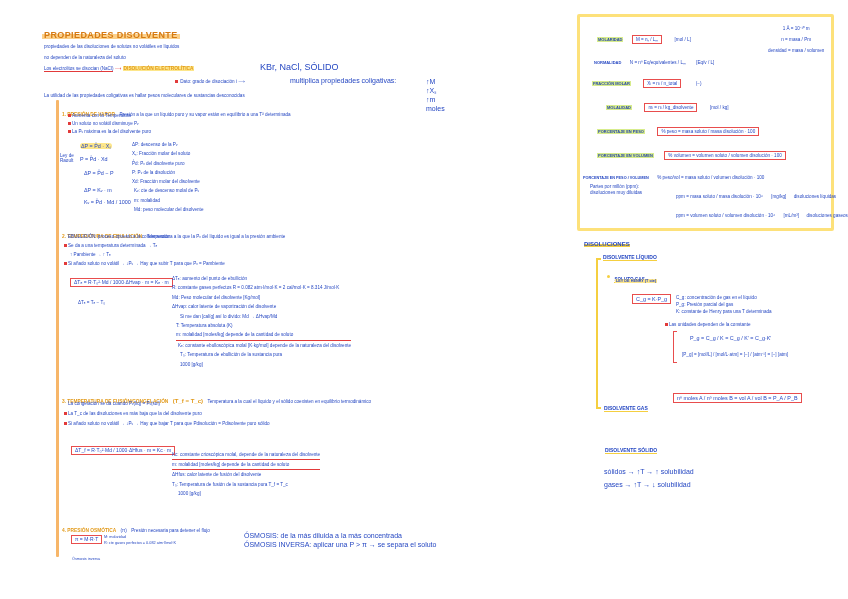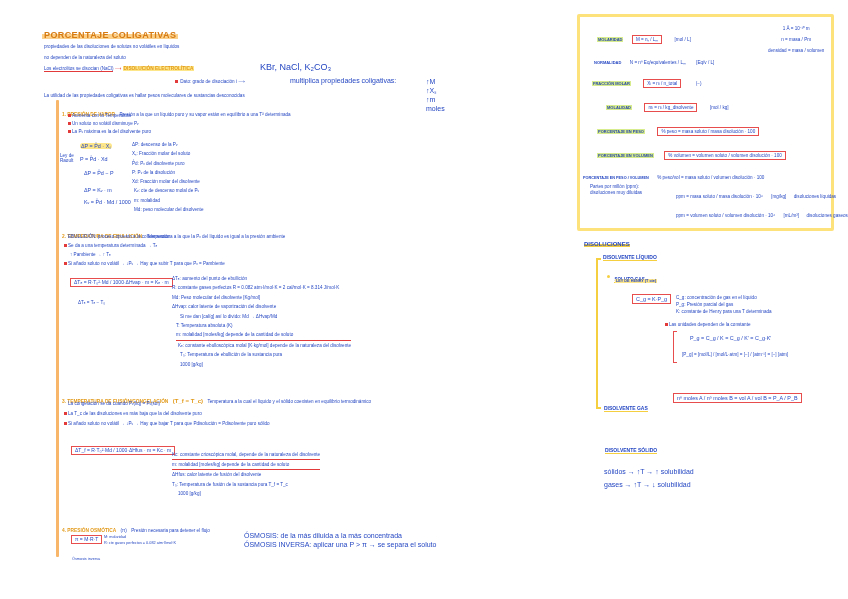--- a/index.html
+++ b/index.html
@@ -19,29 +19,29 @@
   .box{border:1.2px solid #e84d4d;padding:1px 3px;}
   .bar-o{position:absolute;width:3px;background:#f7b669;border-radius:1px;}
   .bar-y{position:absolute;width:2px;background:#f5cf40;}
   .dot{display:inline-block;width:3px;height:3px;background:#e23a3a;margin-right:1px;vertical-align:middle;}
   .ybox{position:absolute;left:577px;top:14px;width:251px;height:211px;border:3px solid #fde17a;border-radius:2px;}
   .subh{font-size:5px;font-weight:bold;color:#2547c2;border-bottom:1.2px solid #f5cf40;}
 </style>
 </head>
 <body>
 
-<div class="abs title" style="left:42px;top:30px;">PORCENTAJE COLIGATIVAS</div>
+<div class="abs title" style="left:42px;top:30px;">PROPIEDADES DISOLVENTE</div>
 <div class="abs t" style="left:44px;top:44px;">propiedades de las disoluciones de solutos no volátiles en líquidos</div>
 <div class="abs t" style="left:44px;top:55px;">no dependen de la naturaleza del soluto</div>
 <div class="abs t" style="left:44px;top:66px;">
   <span class="red-ul">Los electrolitos se disocian (NaCl)</span>
   <span style="color:#e23a3a;"> ⟶ </span>
   <span class="hl-y sec">DISOLUCIÓN ELECTROLÍTICA</span>
 </div>
-<div class="abs tx" style="left:260px;top:62px;">KBr, NaCl, K₂CO₃</div>
+<div class="abs tx" style="left:260px;top:62px;">KBr, NaCl, SÓLIDO</div>
 <div class="abs t" style="left:175px;top:79px;">
   <span class="dot"></span>
   <span>Dato: grado de disociación i</span>
   <span> ⟶ </span>
 </div>
 <div class="abs tl" style="left:290px;top:77px;">multiplica propiedades coligativas:</div>
 <div class="abs tl" style="left:426px;top:77px;line-height:9px;">
   <div>↑M</div>
   <div>↑Xₛ</div>
   <div>↑m</div>

